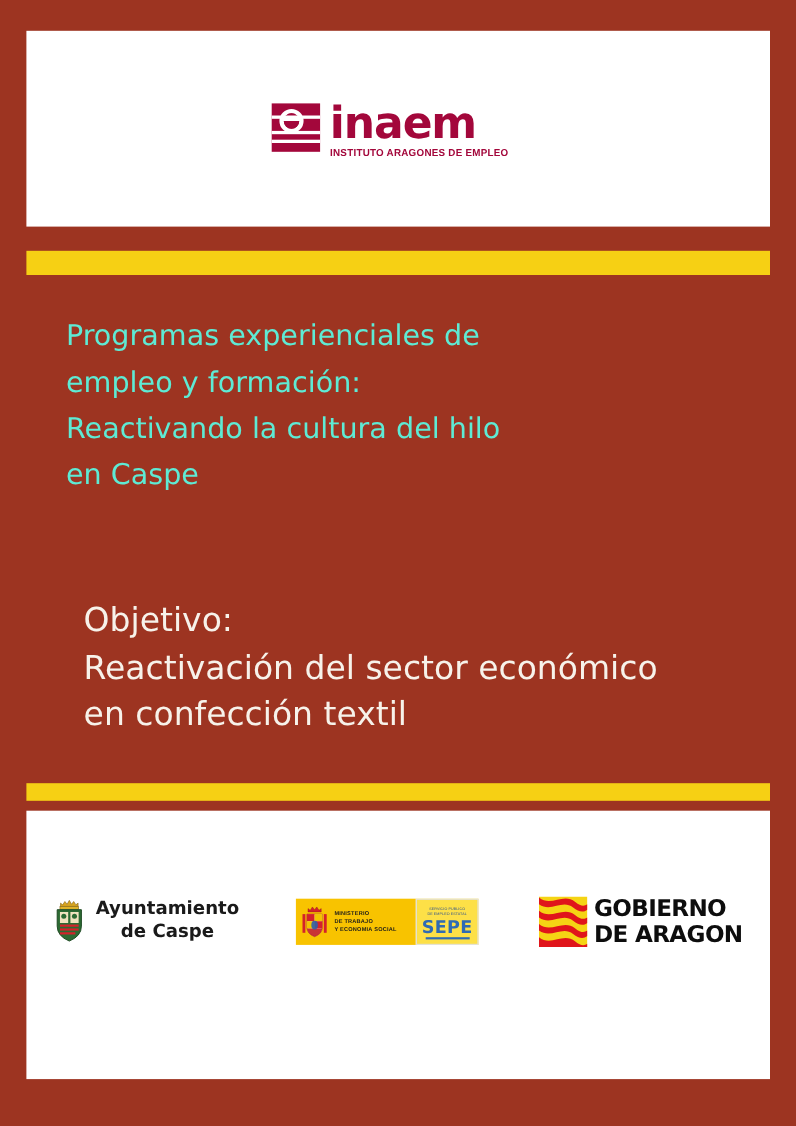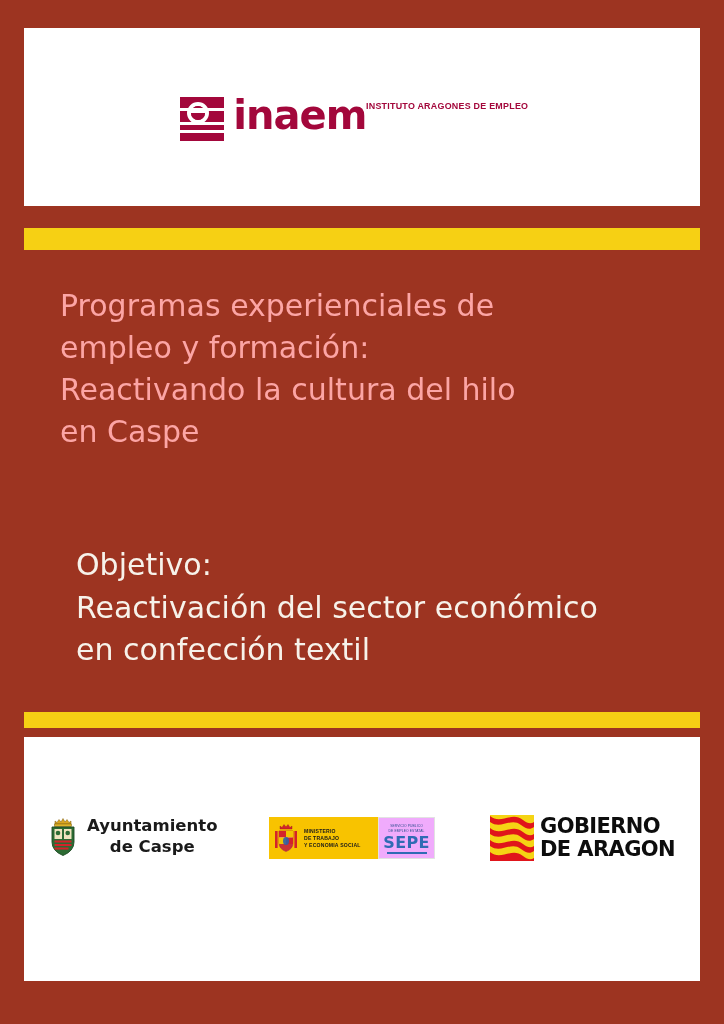--- a/index.html
+++ b/index.html
@@ -68,21 +68,21 @@
   }
   .inaem-mark .e-fill {
     position: absolute;
     left: 11px; top: 9px;
     width: 14px; height: 14px;
     background: #a3073b;
     border-radius: 50%;
   }
   .inaem-type {
     display: flex;
-    flex-direction: row;
+    flex-direction: column;
     justify-content: center;
   }
   .inaem-word {
     font-family: "DejaVu Sans", sans-serif;
     font-weight: 700;
     font-size: 40px;
     line-height: 36px;
     letter-spacing: -1px;
     color: #a3073b;
   }
@@ -110,24 +110,24 @@
 
   
   .headline-block {
     position: absolute;
     left: 60px;
     top: 285px;
     width: 600px;
   }
   .headline {
     font-family: "DejaVu Sans", sans-serif;
-    font-size: 30px;
+    font-size: 26px;
     line-height: 42px;
     font-weight: 400;
-    color: #fca5a5;
+    color: #5eead4;
     white-space: pre-line;
     margin: 0;
   }
   .objective-block {
     position: absolute;
     left: 76px;
     top: 543px;
     width: 620px;
   }
   .objective-label {
@@ -207,21 +207,21 @@
   .ministerio-text {
     font-family: "Liberation Sans", sans-serif;
     font-weight: 700;
     font-size: 5.1px;
     line-height: 7px;
     letter-spacing: 0.2px;
     color: #1a1a1a;
     white-space: pre-line;
   }
   .sepe-white {
-    background: #f0abfc;
+    background: #fde047;
     border: 1px solid #e2e2e2;
     box-sizing: border-box;
     width: 57px;
     height: 42px;
     display: flex;
     flex-direction: column;
     align-items: center;
     justify-content: center;
     padding-top: 2px;
   }

